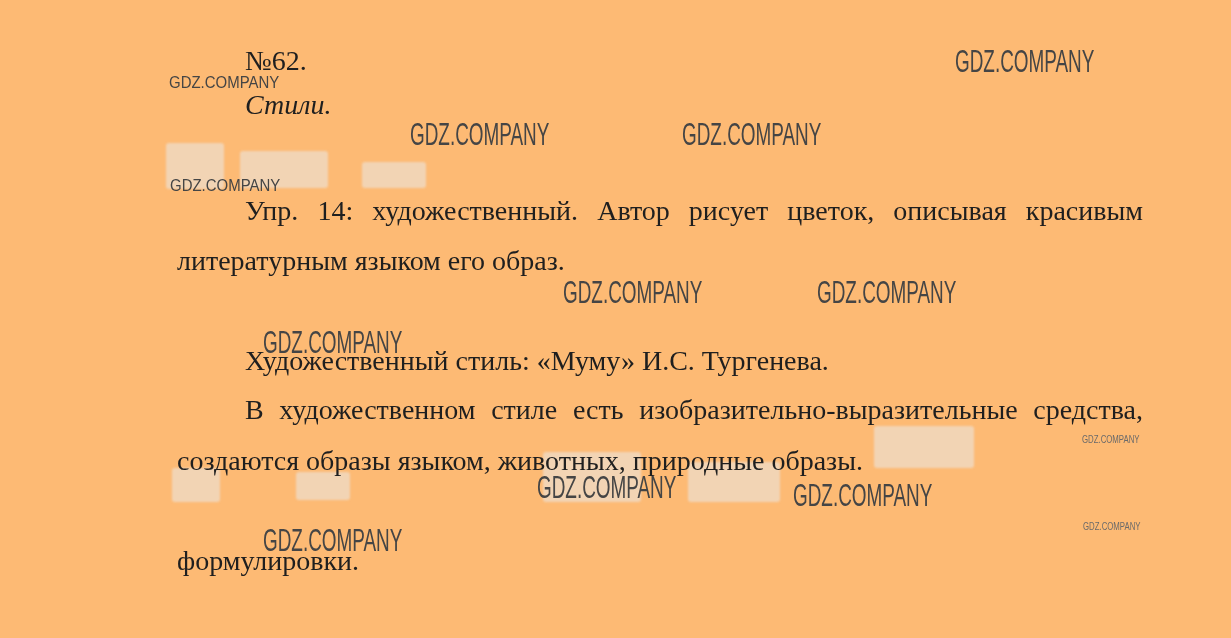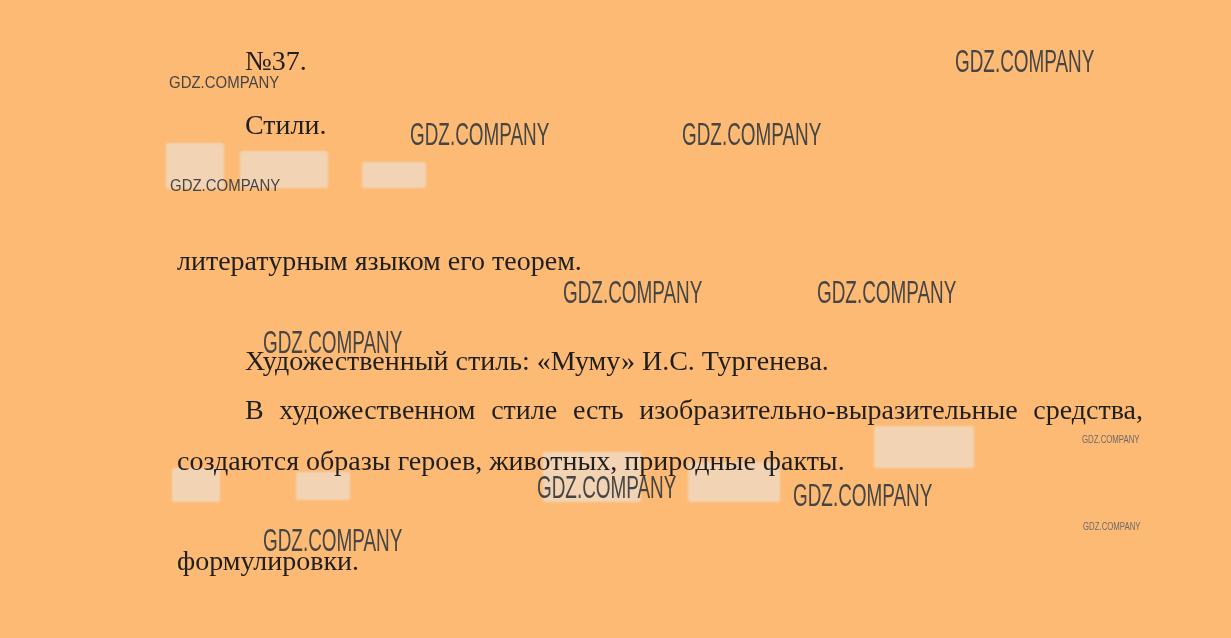--- a/index.html
+++ b/index.html
@@ -66,21 +66,22 @@
   <div class="wm small" style="left:170px;top:177px;">GDZ.COMPANY</div>
   <div class="wm big" style="left:563px;top:276px;">GDZ.COMPANY</div>
   <div class="wm big" style="left:817px;top:276px;">GDZ.COMPANY</div>
   <div class="wm big" style="left:263px;top:326px;">GDZ.COMPANY</div>
   <div class="wm tiny" style="left:1082px;top:434px;">GDZ.COMPANY</div>
   <div class="wm big" style="left:537px;top:471px;">GDZ.COMPANY</div>
   <div class="wm big" style="left:793px;top:479px;">GDZ.COMPANY</div>
   <div class="wm tiny" style="left:1083px;top:521px;">GDZ.COMPANY</div>
   <div class="wm big" style="left:263px;top:524px;">GDZ.COMPANY</div>
 
-  <div class="line" style="left:245px;top:44px;">№37.</div>
-  <div class="line" style="left:245px;top:108px;">Стили.</div>
-  <div class="line" style="left:177px;top:244px;">литературным языком его теорем.</div>
+  <div class="line" style="left:245px;top:44px;">№62.</div>
+  <div class="line" style="left:245px;top:88px;font-style:italic;">Стили.</div>
+  <div class="line justify" style="left:245px;top:194px;">Упр. 14: художественный. Автор рисует цветок, описывая красивым</div>
+  <div class="line" style="left:177px;top:244px;">литературным языком его образ.</div>
   <div class="line" style="left:245px;top:344px;">Художественный стиль: «Муму» И.С. Тургенева.</div>
   <div class="line justify" style="left:245px;top:393px;">В художественном стиле есть изобразительно-выразительные средства,</div>
-  <div class="line" style="left:177px;top:444px;">создаются образы героев, животных, природные факты.</div>
+  <div class="line" style="left:177px;top:444px;">создаются образы языком, животных, природные образы.</div>
   <div class="line" style="left:177px;top:544px;">формулировки.</div>
 
 </div>
 
 </body></html>

